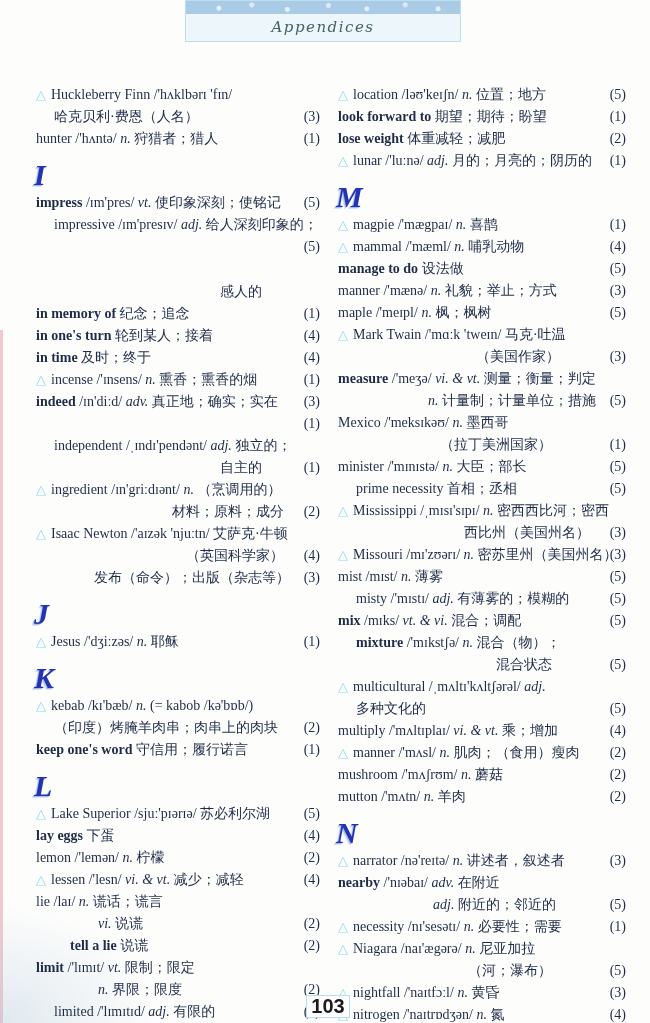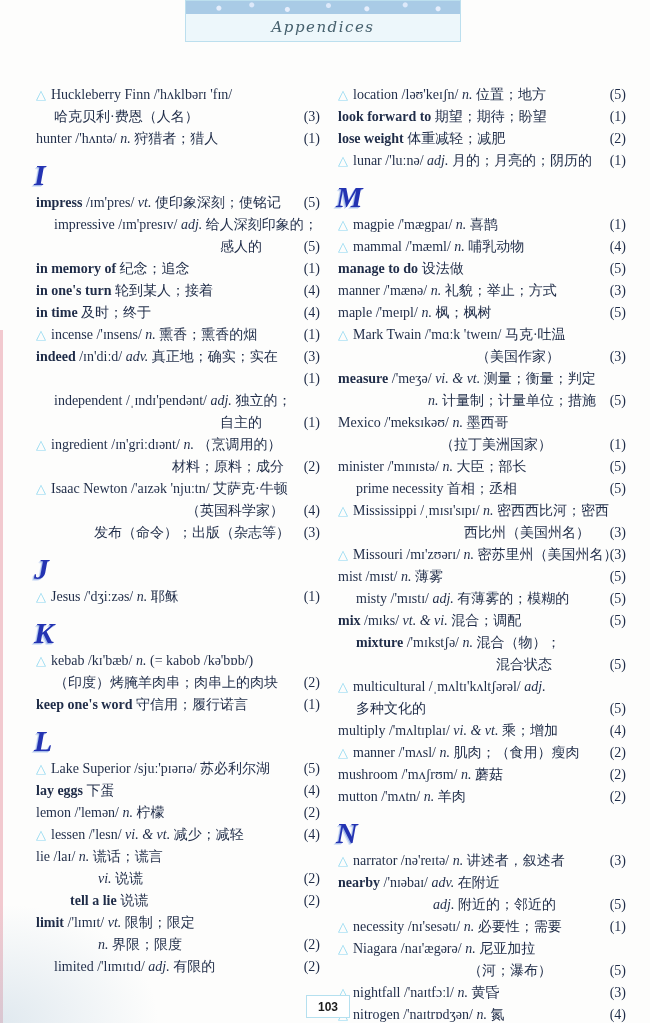--- a/index.html
+++ b/index.html
@@ -50,42 +50,42 @@
     font-family:"Liberation Serif", serif;
     font-style:italic;font-weight:bold;font-size:30px;line-height:30px;
     color:#2433b2;margin:6px 0 2px -2px;
     text-shadow:-1px 1px 0 rgba(125,155,225,.6), -2px 2px 0 rgba(150,180,235,.35);
   }
 
   
   #pagenum{position:absolute;left:306px;top:995px;width:44px;height:23px;
     border:1px solid #b5e0ef;background:#fff;box-sizing:border-box;
     display:flex;align-items:center;justify-content:center;
-    font-family:"Liberation Sans", sans-serif;font-weight:bold;font-size:12px;color:#1b1b1b;}
+    font-family:"Liberation Sans", sans-serif;font-weight:bold;font-size:20px;color:#1b1b1b;}
 </style>
 </head>
 <body>
 
 <div id="page">
   <div id="left-edge-strip"></div>
   <div id="corner-tint"></div>
 
   <div id="header">
     <div class="strip"></div>
     <div class="title">Appendices</div>
   </div>
 
   <div id="col-left" class="col">
       <div class="line"><span class="txt"><span class="tri">△</span><span class="p-r">Huckleberry Finn /'hʌklbərɪ 'fɪn/</span></span></div>
       <div class="line"><span class="txt" style="padding-left: 18px;"><span class="p-r">哈克贝利·费恩（人名）</span></span><span class="num">(3)</span></div>
       <div class="line"><span class="txt"><span class="p-r">hunter /'hʌntə/ </span><span class="p-i">n.</span><span class="p-r"> 狩猎者；猎人</span></span><span class="num">(1)</span></div>
       <div class="letter">I</div>
       <div class="line"><span class="txt"><span class="p-b">impress </span><span class="p-r">/ɪm'pres/ </span><span class="p-i">vt.</span><span class="p-r"> 使印象深刻；使铭记</span></span><span class="num">(5)</span></div>
       <div class="line"><span class="txt" style="padding-left: 18px;"><span class="p-r">impressive /ɪm'presɪv/ </span><span class="p-i">adj.</span><span class="p-r"> 给人深刻印象的；</span></span></div>
-      <div class="line"><span class="txt right" style="padding-right: 28px;"><span class="p-r">感人的</span></span><span class="num">(5)</span></div>
+      <div class="line"><span class="txt right" style="padding-right: 28px; margin-top: 45px;"><span class="p-r">感人的</span></span><span class="num">(5)</span></div>
       <div class="line"><span class="txt"><span class="p-b">in memory of </span><span class="p-r">纪念；追念</span></span><span class="num">(1)</span></div>
       <div class="line"><span class="txt"><span class="p-b">in one's turn </span><span class="p-r">轮到某人；接着</span></span><span class="num">(4)</span></div>
       <div class="line"><span class="txt"><span class="p-b">in time </span><span class="p-r">及时；终于</span></span><span class="num">(4)</span></div>
       <div class="line"><span class="txt"><span class="tri">△</span><span class="p-r">incense /'ɪnsens/ </span><span class="p-i">n.</span><span class="p-r"> 熏香；熏香的烟</span></span><span class="num">(1)</span></div>
       <div class="line"><span class="txt"><span class="p-b">indeed </span><span class="p-r">/ɪn'diːd/ </span><span class="p-i">adv.</span><span class="p-r"> 真正地；确实；实在</span></span><span class="num">(3)</span></div>
       <div class="line"><span class="num">(1)</span></div>
       <div class="line"><span class="txt" style="padding-left: 18px;"><span class="p-r">independent /ˌɪndɪ'pendənt/ </span><span class="p-i">adj.</span><span class="p-r"> 独立的；</span></span></div>
       <div class="line"><span class="txt right" style="padding-right: 28px;"><span class="p-r">自主的</span></span><span class="num">(1)</span></div>
       <div class="line"><span class="txt"><span class="tri">△</span><span class="p-r">ingredient /ɪn'griːdɪənt/ </span><span class="p-i">n.</span><span class="p-r"> （烹调用的）</span></span></div>
       <div class="line"><span class="txt right" style="padding-right: 6px;"><span class="p-r">材料；原料；成分</span></span><span class="num">(2)</span></div>

